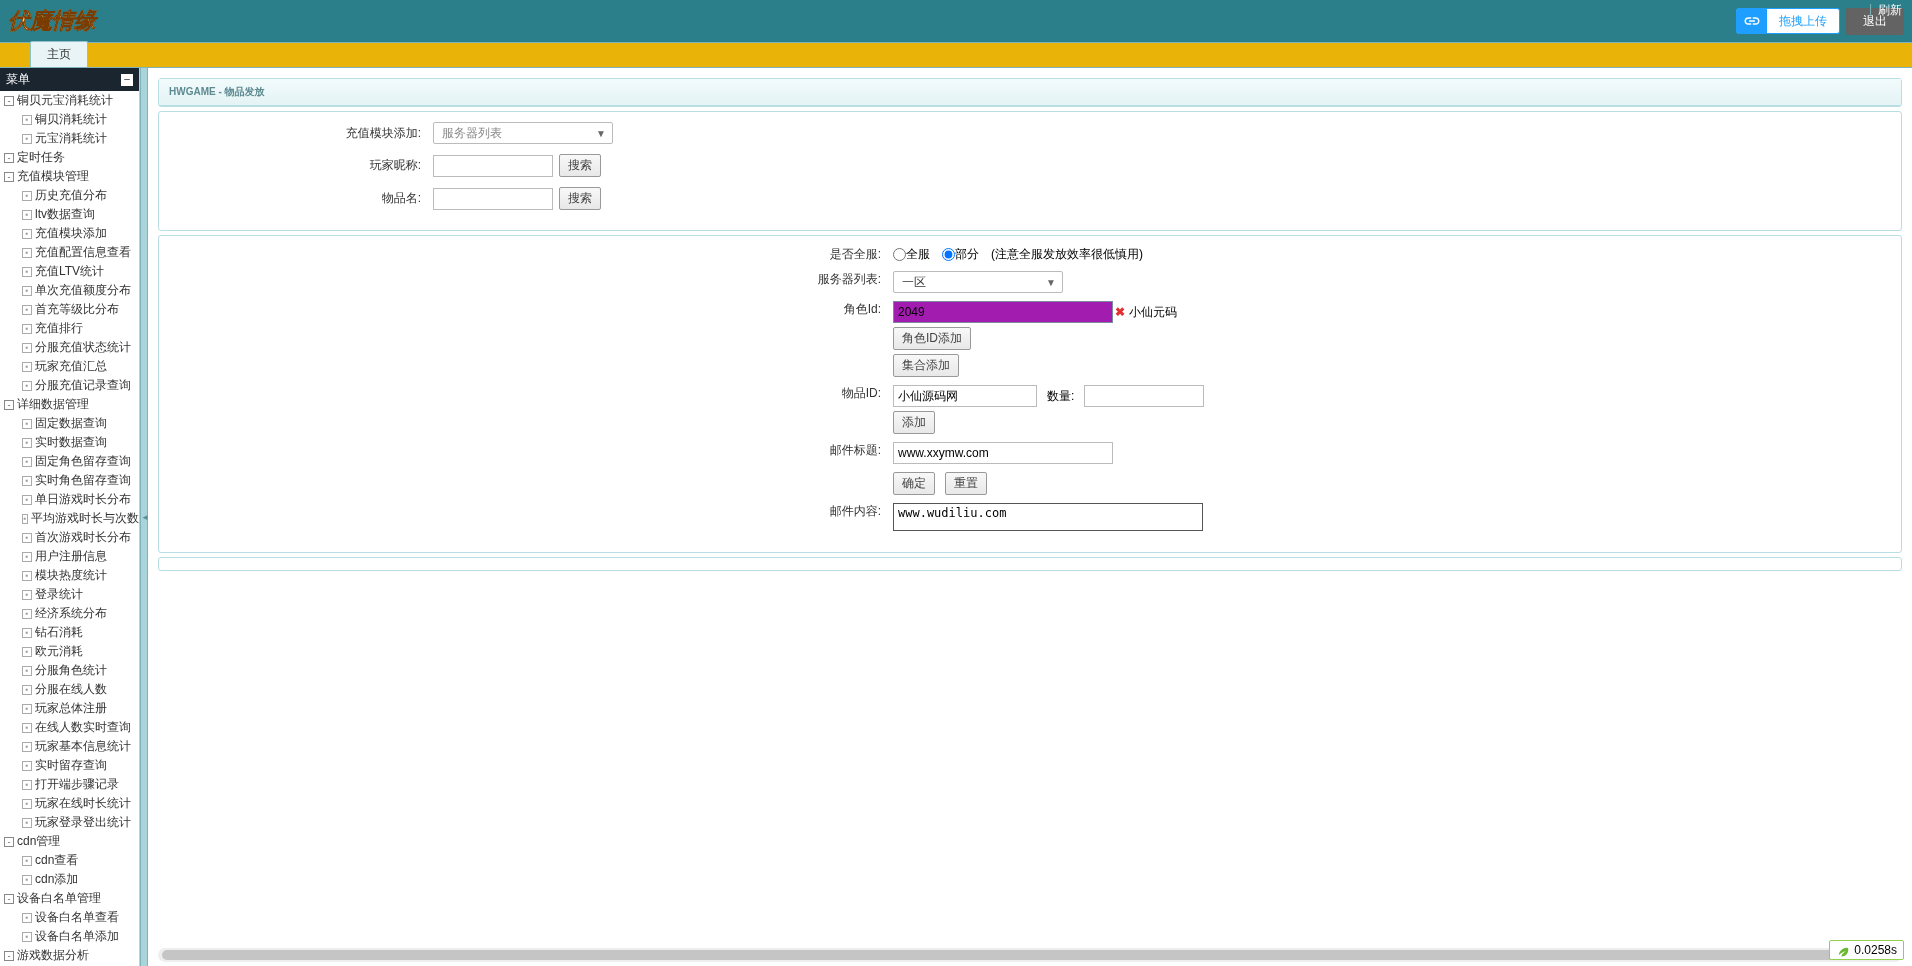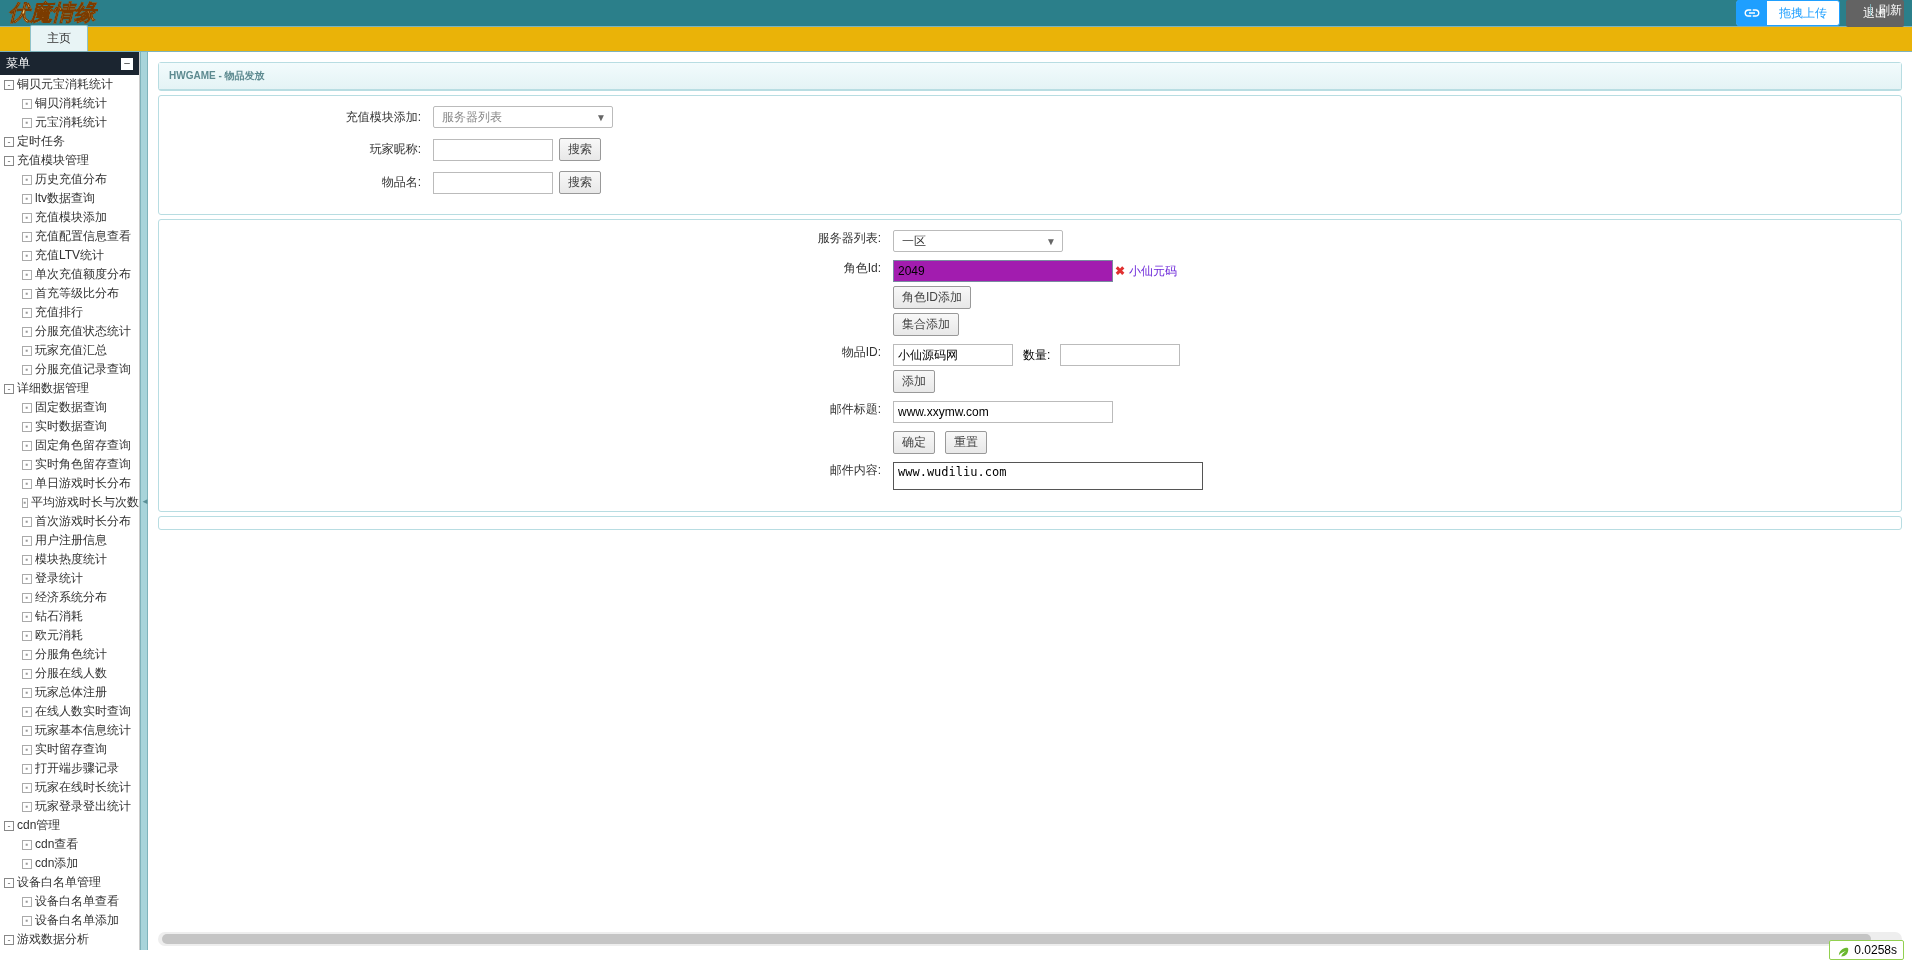--- a/index.html
+++ b/index.html
@@ -1,18 +1,18 @@
 <!DOCTYPE html>
 <html><head>
 <meta charset="utf-8">
 <style>
 * { margin: 0; padding: 0; box-sizing: border-box; }
 body { font-family: Arial, "Microsoft YaHei", sans-serif; font-size: 12px; background: #fff; overflow: hidden; }
 
-.header { background: #2b7f8a; height: 26px; display: flex; align-items: center; justify-content: space-between; padding: 0 8px; }
+.header { background: #2b7f8a; height: 42px; display: flex; align-items: center; justify-content: space-between; padding: 0 8px; }
 .logo-area { height: 30px; width: 90px; display: flex; align-items: center; }
 .logo-svg { width: 90px; height: 26px; }
 .header-right { display: flex; align-items: center; gap: 6px; }
 .header-links-row1 { display:flex; justify-content:flex-end; color:#fff; position:absolute; top:2px; right:10px; font-size:12px; }
 .header-links-row1 span { cursor:pointer; }
 .header-links-row1 .sep { margin:0 6px; color:#7fb3bb;}
 .btn-upload { display:inline-flex; align-items:center; background:#fff; border:1px solid #1e9fff; border-radius:3px; height:26px; }
 .btn-upload .icon-box { background:#1e9fff; border-radius:2px 0 0 2px; width:30px; height:26px; display:flex; align-items:center; justify-content:center; }
 .btn-upload .icon-box svg { width:18px; height:18px; fill:#fff; }
 .btn-upload .txt { color:#1e9fff; padding:0 12px; font-size:12px; }
@@ -45,21 +45,21 @@
 .form-label { width:260px; text-align:right; padding-right:12px; color:#333; }
 .form-control { display:flex; align-items:center; gap:6px; }
 .combo { display:inline-flex; align-items:center; border:1px solid #bbb; border-radius:2px; height:22px; width:180px; justify-content:space-between; padding:0 6px 0 8px; background:#fff; color:#888; cursor:pointer; }
 .combo .arrow { font-size:10px; color:#666; }
 input.txt-input { border:1px solid #bbb; height:22px; padding:0 4px; font-size:12px; }
 .btn-sm { background:linear-gradient(#f8f8f8,#e8e8e8); border:1px solid #999; border-radius:2px; padding:2px 8px; font-size:12px; color:#444; cursor:pointer; }
 
 .panel-form2 .form-label2 { width:720px; text-align:right; padding-right:12px; color:#333; font-weight:normal; }
 .form-row2 { display:flex; align-items:flex-start; margin-bottom:8px; }
 .radio-label { display:inline-flex; align-items:center; margin-right:6px; }
-.red-text { color:#6d28d9; margin-left:4px; }
+.red-text { color:#000000; margin-left:4px; }
 .close-x { color:#e03030; font-weight:bold; cursor:pointer; margin-left:2px; }
 textarea.content-ta { width:310px; height:28px; border:1px solid #555; padding:2px 4px; font-size:12px; resize:none; }
 
 .h-scrollbar { position:absolute; left:10px; right:10px; bottom:4px; height:14px; background:#eee; border-radius:8px; }
 .h-scrollbar-thumb { position:absolute; left:4px; top:2px; height:10px; width:98%; background:#c5c5c5; border-radius:6px; }
 
 .perf { position:fixed; right:8px; bottom:6px; background:#fff; border:1px solid #92d050; border-radius:2px; padding:2px 6px; font-size:12px; display:flex; align-items:center; gap:4px; }
 .perf .leaf { width:14px; height:14px; }
 </style>
 </head>
@@ -205,20 +205,34 @@
             <input class="txt-input" style="width: 120px;">
             <button class="btn-sm">搜索</button>
           </div>
         </div>
       </div>
     </div>
 
     <div class="panel panel-form2">
       <div class="panel-body">
         <div class="form-row2">
+          <div class="form-label2">是否全服:</div>
+          <div class="form-control">
+            <label class="radio-label">
+                <input type="radio" name="allsrv" style=""> 
+                <span>全服</span>
+              </label>
+            <label class="radio-label">
+                <input type="radio" name="allsrv" checked="" style=""> 
+                <span>部分</span>
+              </label>
+            <span>(注意全服发放效率很低慎用)</span>
+          </div>
+        </div>
+        <div class="form-row2">
           <div class="form-label2">服务器列表:</div>
           <div class="form-control">
             <div class="combo" style="width:170px;color:#333">
               <span>一区</span>
               <span class="arrow">▼</span>
             </div>
           </div>
         </div>
         <div class="form-row2">
           <div class="form-label2">角色Id:</div>
@@ -229,21 +243,21 @@
               <span class="red-text">小仙元码</span>
             </div>
             <div style="margin-bottom:4px"><button class="btn-sm">角色ID添加</button></div>
             <div><button class="btn-sm">集合添加</button></div>
           </div>
         </div>
         <div class="form-row2">
           <div class="form-label2">物品ID:</div>
           <div>
             <div style="display:flex;align-items:center;gap:10px;margin-bottom:4px">
-              <input class="txt-input" style="width: 120px;" value="小仙源码网">
+              <input class="txt-input" style="width: 144px;" value="小仙源码网">
               <span>数量:</span>
               <input class="txt-input" style="width: 120px;">
             </div>
             <div><button class="btn-sm">添加</button></div>
           </div>
         </div>
         <div class="form-row2">
           <div class="form-label2">邮件标题:</div>
           <div><input class="txt-input" style="width: 220px;" value="www.xxymw.com"></div>
         </div>

